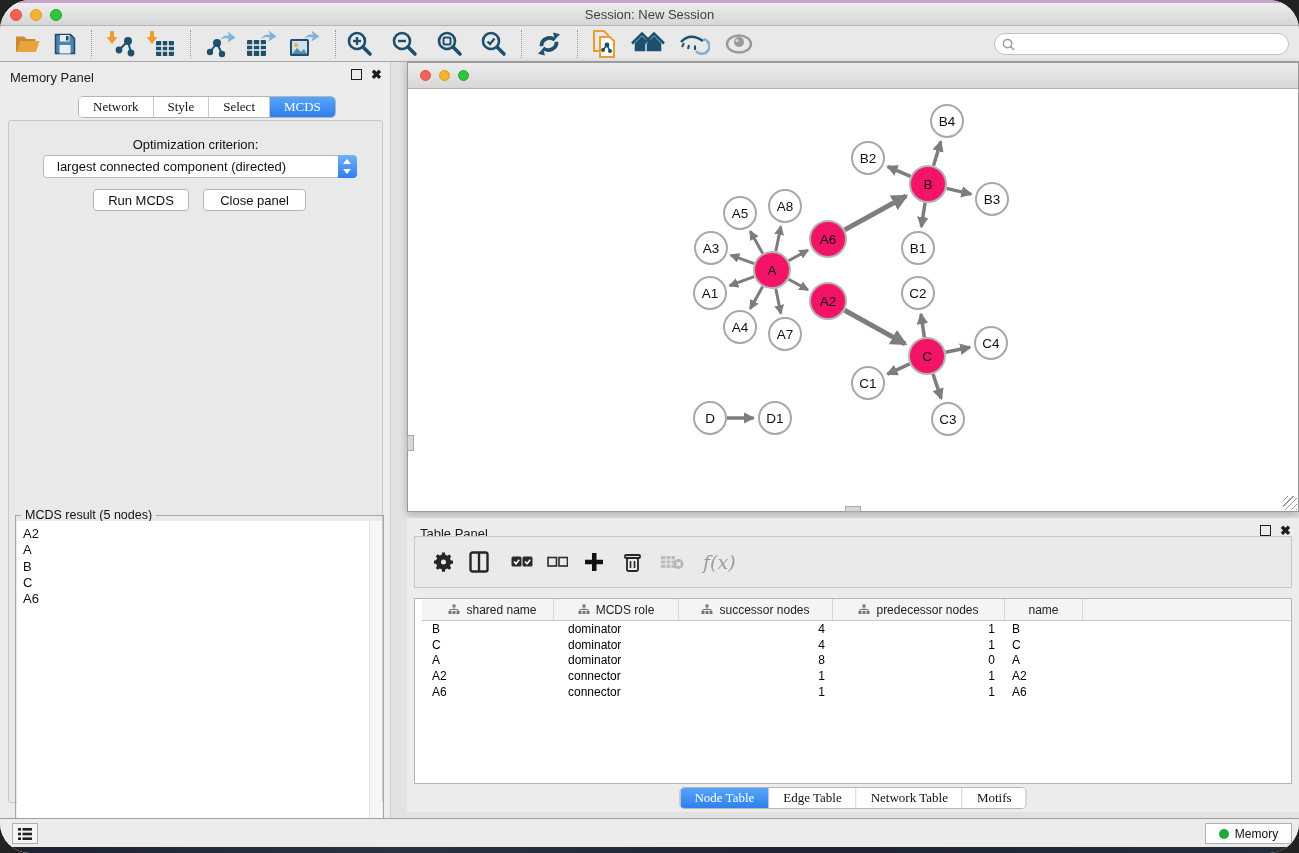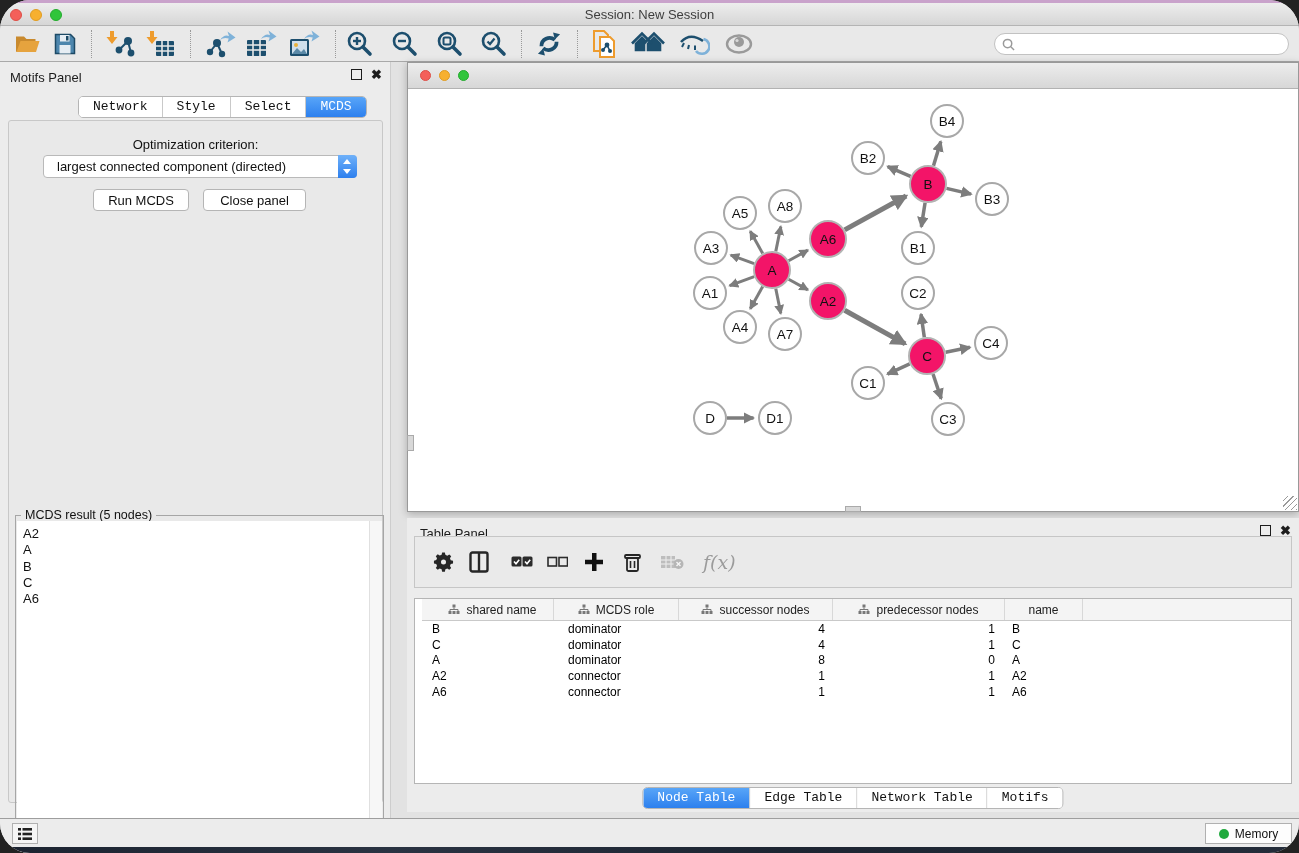--- a/index.html
+++ b/index.html
@@ -44,21 +44,21 @@
   .control-panel { position:absolute; left:0; top:0; width:391px; height:756px; background:#ececec; border-right:1px solid #cdcdcd; }
   .panel-header { position:relative; height:28px; }
   .panel-title { position:absolute; left:10px; top:8px; font-size:13px; color:#1c1c1c; }
   .panel-icons { position:absolute; right:8px; top:7px; display:flex; gap:9px; align-items:center; }
   .float-ico { width:11px; height:11px; border:1.5px solid #1c1c1c; background:transparent; }
   .close-ico { font-size:13px; font-weight:bold; color:#1c1c1c; line-height:11px; }
   .seg { display:flex; border:1px solid #b5b5b5; border-radius:5px; overflow:hidden; background:#fff; height:22px; }
   .cp-seg { position:absolute; left:78px; top:34px; }
   .seg-btn {
     border:none; background:#fff; font-size:13px; color:#111; padding:0 14px;
-    border-right:1px solid #c9c9c9; font-family:Liberation Mono, monospace; line-height:20px;
+    border-right:1px solid #c9c9c9; font-family:Liberation Serif, serif; line-height:20px;
   }
   .seg-btn:last-child { border-right:none; }
   .seg-btn.active { background:linear-gradient(#58a5f8,#2d80ee); color:#fff; }
   .cp-content {
     position:absolute; left:8px; top:58px; width:375px; height:683px;
     background:#e9e9e9; border:1px solid #c8c8c8; border-radius:3px;
   }
   .opt-label { position:absolute; left:0; width:100%; top:16px; text-align:center; font-size:13px; color:#111; }
   .select {
     position:absolute; left:34px; top:34px; width:314px; height:23px;
@@ -340,21 +340,21 @@
           <line x1="9.5" y1="9.5" x2="13" y2="13" stroke="#9a9a9a" stroke-width="1.6"></line>
         </svg>
       <input type="text" placeholder="" style="">
     </div>
   </div>
 
   <div class="workspace">
 
     <div class="control-panel">
       <div class="panel-header">
-        <span class="panel-title">Motifs Panel</span>
+        <span class="panel-title">Memory Panel</span>
         <span class="panel-icons">
           <span class="float-ico"></span>
           <span class="close-ico">✖</span>
         </span>
       </div>
       <div class="seg cp-seg">
         <button class="seg-btn">Network</button>
         <button class="seg-btn">Style</button>
         <button class="seg-btn">Select</button>
         <button class="seg-btn active">MCDS</button>

